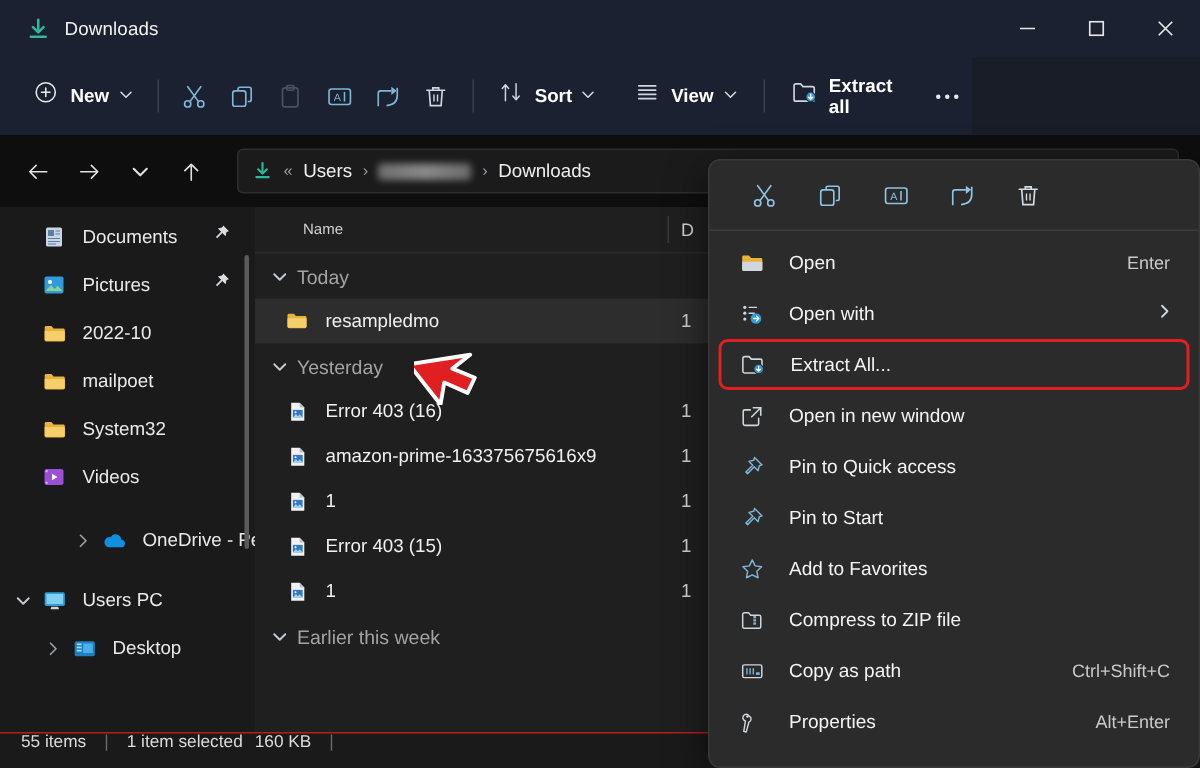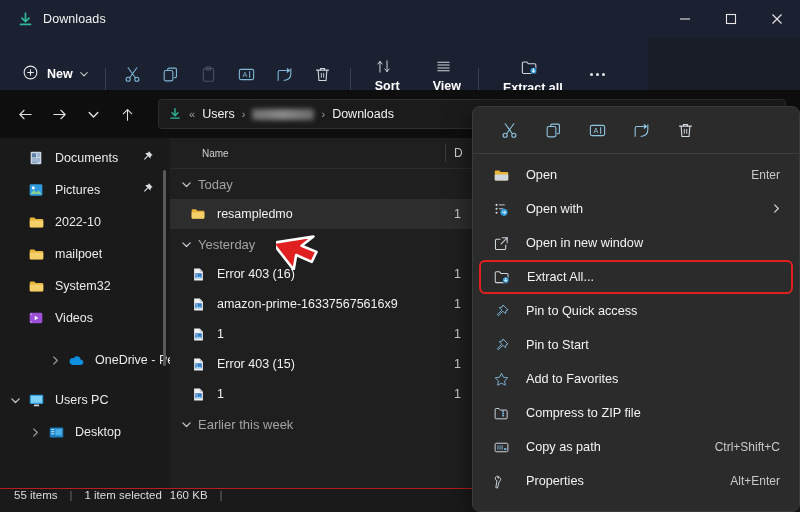--- a/index.html
+++ b/index.html
@@ -14,26 +14,26 @@
 
   
   .titlebar{position:absolute;left:0;top:0;width:800px;height:38px;background:#1b2130;display:flex;align-items:center;}
   .titlebar .tb-icon{margin-left:16px;width:18px;height:18px;display:flex;align-items:center;justify-content:center;}
   .titlebar .tb-title{margin-left:9px;font-size:12.5px;color:#f2f2f2;letter-spacing:.1px;}
   .wincontrols{position:absolute;right:0;top:0;height:38px;display:flex;}
   .wc{width:46px;height:38px;display:flex;align-items:center;justify-content:center;}
   .wc svg{display:block;}
 
   
-  .toolbar{position:absolute;left:0;top:38px;width:648px;height:52px;background:#1b2130;display:flex;align-items:flex-end;}
+  .toolbar{position:absolute;left:0;top:38px;width:648px;height:52px;background:#1b2130;display:flex;align-items:center;}
   .tb-new{display:flex;align-items:center;height:32px;padding:0 8px 0 12px;margin-left:10px;border-radius:5px;}
   .tb-new .lbl{font-size:12.5px;font-weight:bold;margin:0 6px 0 8px;color:#fff;}
   .tb-sep{width:1px;height:22px;background:#39404f;margin:0 8px;}
   .tb-btn{width:38px;height:32px;display:flex;align-items:center;justify-content:center;border-radius:5px;}
-  .tb-grp{display:flex;align-items:center;height:32px;padding:0 9px;border-radius:5px;flex-direction:column;}
+  .tb-grp{display:flex;align-items:center;height:32px;padding:0 9px;border-radius:5px;}
   .tb-grp .lbl{font-size:12.5px;font-weight:bold;margin-left:7px;color:#fff;}
   .tb-grp .chev{margin-left:6px;}
   .tb-more{width:40px;height:32px;display:flex;align-items:center;justify-content:center;border-radius:5px;margin-left:6px;}
   .dots{display:flex;gap:3px;}
   .dots i{width:3px;height:3px;border-radius:50%;background:#e8e8e8;display:block;}
 
   
   .addrbar{position:absolute;left:0;top:90px;width:800px;height:48px;background:#0e0e0e;display:flex;align-items:center;}
   .nav-btn{width:30px;height:30px;display:flex;align-items:center;justify-content:center;margin-left:4px;}
   .nav-btn:first-child{margin-left:10px;}
@@ -600,46 +600,46 @@
           </svg>
       </span>
       <span class="ctx-lbl">Open with</span>
       <span class="ctx-sub">
         <svg width="11" height="11" viewBox="0 0 12 12">
             <path d="M4 2l4 4-4 4" stroke="#cfd6de" stroke-width="1.3" fill="none" stroke-linecap="round" stroke-linejoin="round"></path>
           </svg>
       </span>
     </div>
 
-    <div class="ctx-item">
-      <span class="ctx-ico">
-        <svg width="17" height="17" viewBox="0 0 24 24">
-            <path d="M13 4h7v7" stroke="#cfd6de" stroke-width="1.5" fill="none" stroke-linecap="round" stroke-linejoin="round"></path>
-            <path d="M20 4l-8.5 8.5" stroke="#cfd6de" stroke-width="1.5" stroke-linecap="round"></path>
-            <path d="M18 14v5a1.6 1.6 0 01-1.6 1.6H5.1A1.6 1.6 0 013.5 19V7.6A1.6 1.6 0 015.1 6h5" stroke="#cfd6de" stroke-width="1.5" fill="none" stroke-linecap="round"></path>
-          </svg>
-      </span>
-      <span class="ctx-lbl">Open in new window</span>
-    </div>
-
     <div class="ctx-item hl">
       <span class="ctx-ico">
         <svg width="18" height="18" viewBox="0 0 24 24">
             <path d="M3 6.5a1.5 1.5 0 011.5-1.5h4l2 2.2h8A1.5 1.5 0 0120 8.7v9.3a1.5 1.5 0 01-1.5 1.5h-14A1.5 1.5 0 013 18z" stroke="#cfd6de" stroke-width="1.4" fill="none"></path>
             <circle cx="17" cy="16" r="4.6" fill="#2b2b2b"></circle>
             <circle cx="17" cy="16" r="3.8" fill="#2f9bdc"></circle>
             <path d="M17 13.6v4.2M15.3 16.2L17 17.9l1.7-1.7" stroke="#fff" stroke-width="1.2" fill="none" stroke-linecap="round" stroke-linejoin="round"></path>
           </svg>
       </span>
       <span class="ctx-lbl">Extract All...</span>
     </div>
 
     <div class="ctx-item">
       <span class="ctx-ico">
         <svg width="17" height="17" viewBox="0 0 24 24">
+            <path d="M13 4h7v7" stroke="#cfd6de" stroke-width="1.5" fill="none" stroke-linecap="round" stroke-linejoin="round"></path>
+            <path d="M20 4l-8.5 8.5" stroke="#cfd6de" stroke-width="1.5" stroke-linecap="round"></path>
+            <path d="M18 14v5a1.6 1.6 0 01-1.6 1.6H5.1A1.6 1.6 0 013.5 19V7.6A1.6 1.6 0 015.1 6h5" stroke="#cfd6de" stroke-width="1.5" fill="none" stroke-linecap="round"></path>
+          </svg>
+      </span>
+      <span class="ctx-lbl">Open in new window</span>
+    </div>
+
+    <div class="ctx-item">
+      <span class="ctx-ico">
+        <svg width="17" height="17" viewBox="0 0 24 24">
             <path d="M14.2 2.8l7 7-2.6.8-1.1 4.6-3.6-3.6L7.6 18 6 16.4l6.5-6.3-3.6-3.6 4.5-1.1z" stroke="#7fb6d6" stroke-width="1.35" fill="none" stroke-linejoin="round"></path>
           </svg>
       </span>
       <span class="ctx-lbl">Pin to Quick access</span>
     </div>
 
     <div class="ctx-item">
       <span class="ctx-ico">
         <svg width="17" height="17" viewBox="0 0 24 24">
             <path d="M14.2 2.8l7 7-2.6.8-1.1 4.6-3.6-3.6L7.6 18 6 16.4l6.5-6.3-3.6-3.6 4.5-1.1z" stroke="#7fb6d6" stroke-width="1.35" fill="none" stroke-linejoin="round"></path>

